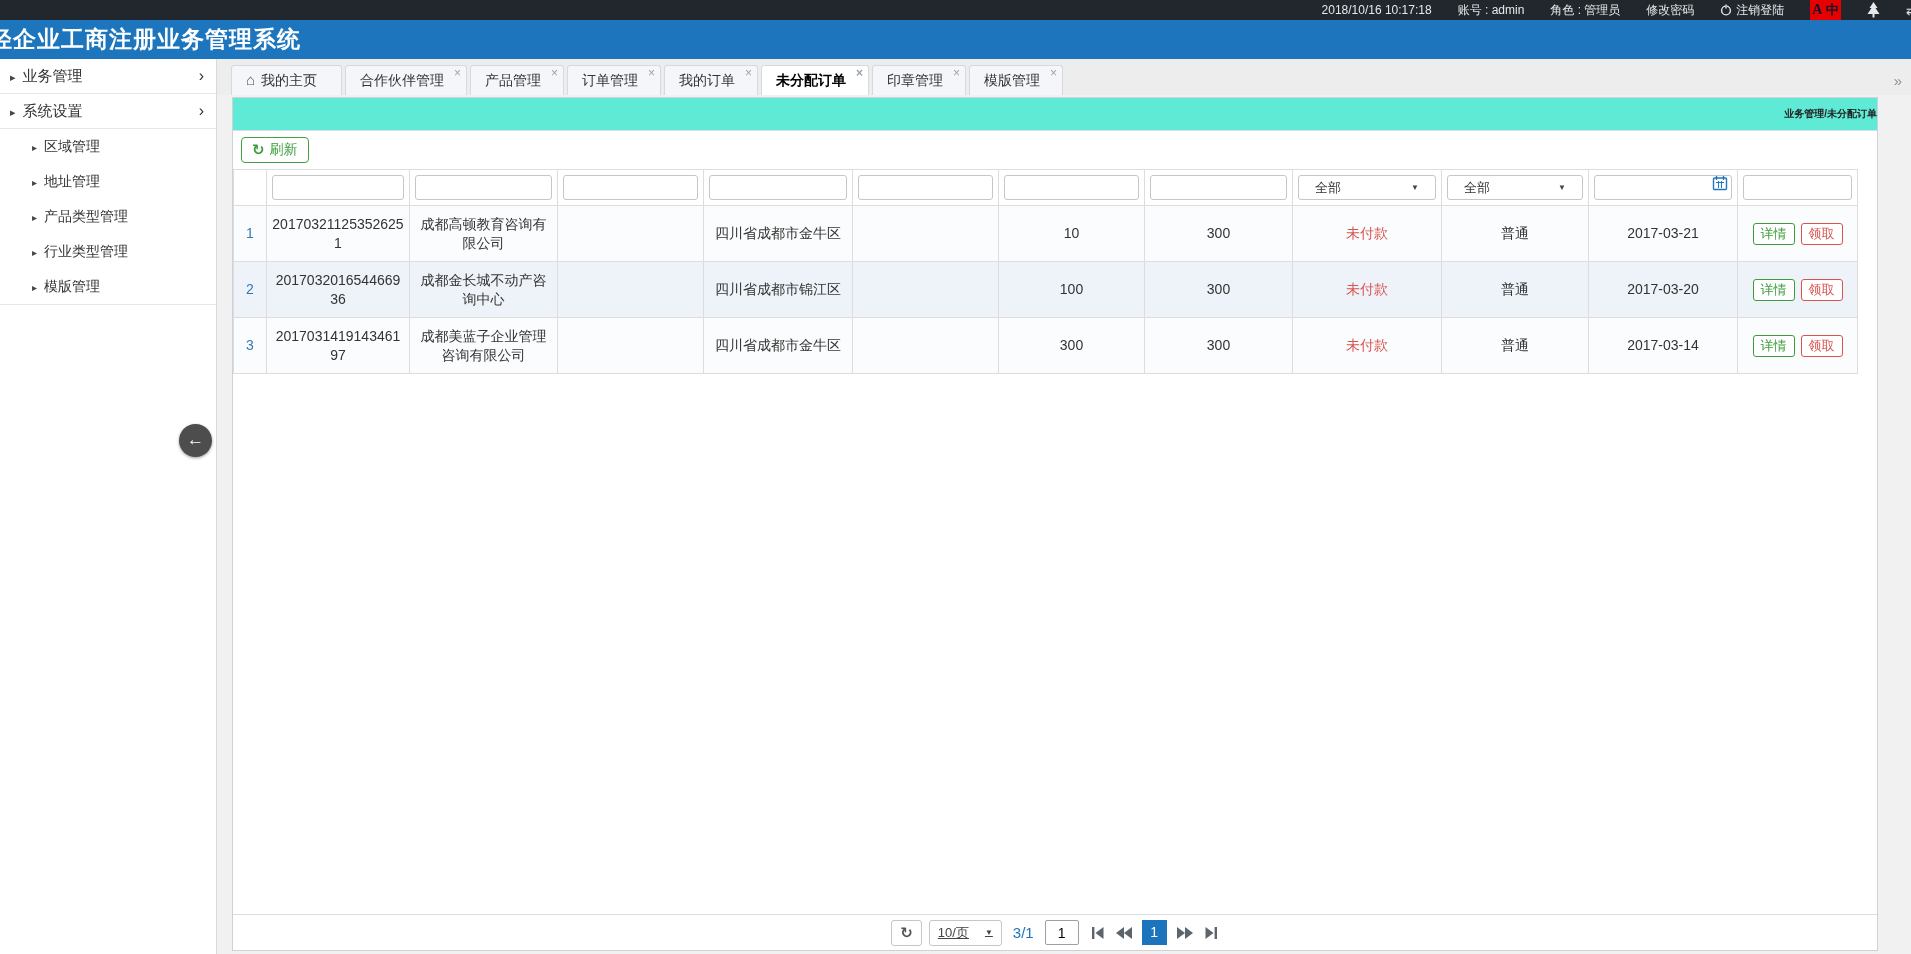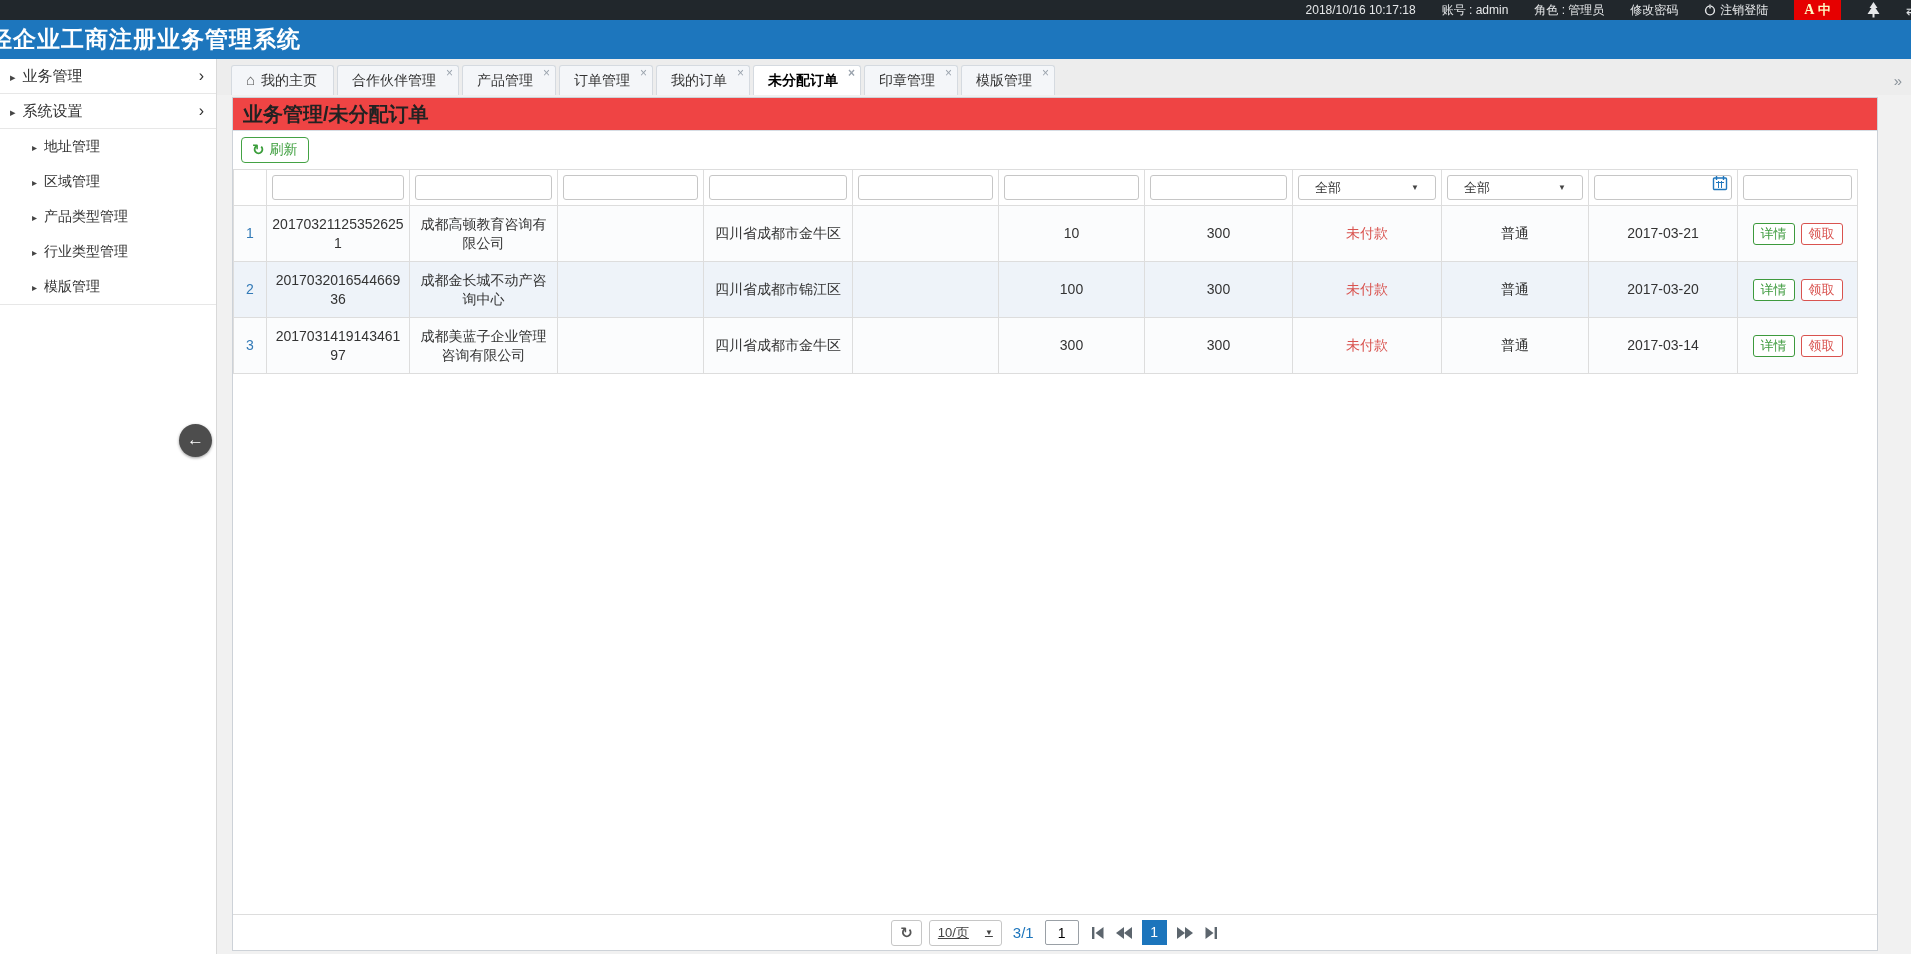--- a/index.html
+++ b/index.html
@@ -4,22 +4,22 @@
 <style>
   * { margin:0; padding:0; box-sizing:border-box; }
   html,body { width:1911px; height:954px; overflow:hidden;
     font-family:"Liberation Sans","DejaVu Sans",sans-serif; background:#f1f1f1; }
 
   
   .topbar { height:20px; background:#21272c; color:#e6e8ea; font-size:12px;
     display:flex; align-items:center; justify-content:flex-end; gap:26px; padding-right:2px; }
   .topbar .tb-item { white-space:nowrap; }
   .topbar .tb-link { cursor:pointer; }
-  .lang-badge { background:#e60000; color:#fef9c3; height:20px; line-height:20px;
-    padding:0 10px; font-weight:bold; font-size:13px; }
+  .lang-badge { background:#e60000; color:#0f172a; height:20px; line-height:20px;
+    padding:0 2px; font-weight:bold; font-size:13px; }
   .lang-badge .serifA { font-family:"Liberation Serif","DejaVu Serif",serif; font-size:14px; }
   .tb-power { display:inline-flex; align-items:center; gap:4px; }
   .swap-ic { font-size:13px; color:#dfe2e5; margin-right:-8px; }
 
   
   .appheader { height:39px; background:#1d76bd; color:#fff; display:flex; align-items:center; overflow:hidden; }
   .app-title { font-size:23px; font-weight:bold; letter-spacing:1px; margin-left:-11px; white-space:nowrap; }
 
   
   .bodywrap { display:flex; height:895px; }
@@ -38,31 +38,31 @@
   .back-circle { position:absolute; left:179px; top:365px; width:33px; height:33px;
     border-radius:50%; background:#4d4d4d; color:#fff; text-align:center; line-height:31px;
     font-size:17px; cursor:pointer; box-shadow:0 1px 3px rgba(0,0,0,.4); }
 
   
   .content { flex:1; position:relative; background:#f1f1f1; }
   .tabstrip { height:36px; background:#ededed; display:flex; align-items:flex-end; padding-left:14px; position:relative; }
   .tab { height:30px; line-height:28px; background:#f4f6f9; border:1px solid #d5dae0; border-bottom:none;
     border-radius:3px 3px 0 0; margin-right:3px; padding:0 22px 0 14px; font-size:14px; color:#333;
     position:relative; cursor:pointer; white-space:nowrap; }
-  .tab.noclose { padding-right:16px;text-align:center; }
+  .tab.noclose { padding-right:24px;text-align:center; }
   .tab.active { background:#fff; font-weight:bold; color:#000; }
   .tab .tab-close { position:absolute; top:0px; right:5px; font-size:12px; color:#9aa3ad; line-height:14px; cursor:pointer; }
   .tab .home-ic { font-size:15px; color:#555; margin-right:6px; }
   .tab-overflow { position:absolute; right:9px; bottom:6px; font-size:15px; color:#8a929a; cursor:pointer; }
 
   
   .panel { position:absolute; left:15px; right:33px; top:38px; bottom:3px;
     background:#fff; border:1px solid #cdd2d8; }
-  .breadcrumb { height:33px; line-height:32px; background:#ef4444; border-bottom:1px solid #d7dde4;
-    font-size:20px; font-weight:bold; color:#222; padding-left:10px; }
+  .breadcrumb { height:33px; line-height:32px; background:#5eead4; border-bottom:1px solid #d7dde4;
+    font-size:10px; font-weight:bold; color:#222; padding-left:10px;text-align:right; }
   .toolbar { height:38px; padding:6px 0 0 8px; }
   .btn-refresh { display:inline-flex; align-items:center; gap:5px; height:26px; padding:0 10px;
     background:#fff; border:1px solid #44a244; border-radius:4px; color:#3a9d3a; font-size:14px; cursor:pointer; }
   .btn-refresh .ric { font-size:15px; font-weight:bold; }
 
   
   table.grid { border-collapse:collapse; width:1624px; table-layout:fixed; font-size:14px; color:#333; }
   table.grid th, table.grid td { border:1px solid #ddd; }
   table.grid th { height:33px; background:#f5f5f5; font-weight:bold; text-align:center; }
   tr.filter-row td { height:36px; background:#fff; padding:0 5px; }
@@ -131,22 +131,22 @@
   <div class="sidebar">
     <div class="menu-group">
       <span class="caret">▸</span><span>业务管理</span>
       <span class="chev">›</span>
     </div>
     <div class="menu-group">
       <span class="caret">▸</span><span>系统设置</span>
       <span class="chev">›</span>
     </div>
     <div class="submenu">
+      <div class="menu-sub"><span class="caret">▸</span><span>区域管理</span></div>
       <div class="menu-sub"><span class="caret">▸</span><span>地址管理</span></div>
-      <div class="menu-sub"><span class="caret">▸</span><span>区域管理</span></div>
       <div class="menu-sub"><span class="caret">▸</span><span>产品类型管理</span></div>
       <div class="menu-sub"><span class="caret">▸</span><span>行业类型管理</span></div>
       <div class="menu-sub"><span class="caret">▸</span><span>模版管理</span></div>
     </div>
     <div class="back-circle"><span>←</span></div>
   </div>
 
   <div class="content">
 
     <div class="tabstrip">

